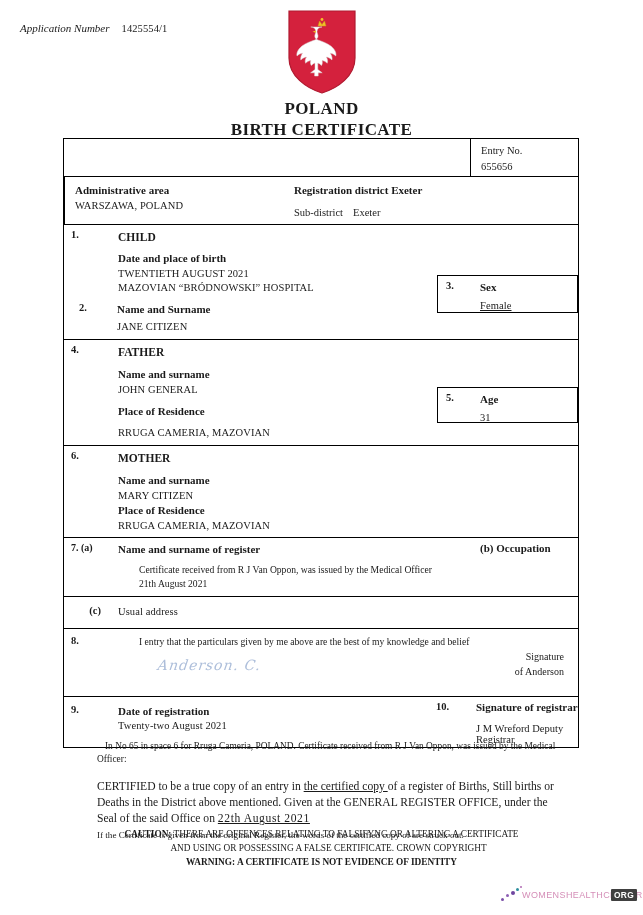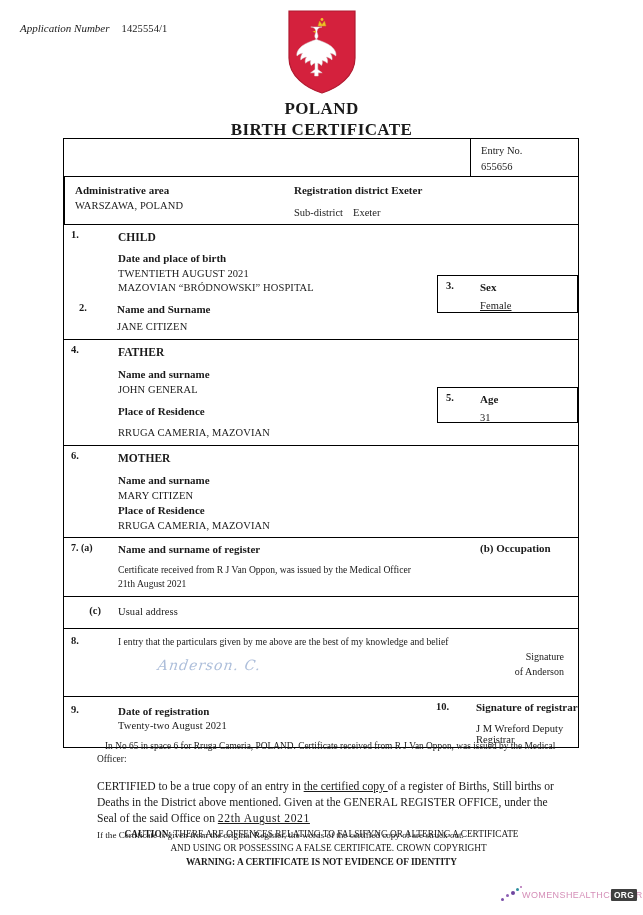--- a/index.html
+++ b/index.html
@@ -109,21 +109,21 @@
   .hd-lg {
     font-weight: bold;
     font-size: 11.5px;
     line-height: 1.5;
   }
   .val {
     font-size: 10.5px;
     line-height: 1.32;
     letter-spacing: 0.1px;
   }
-  .small-note { font-size: 9.6px; line-height: 1.42; }
+  .small-note { font-size: 9.6px; line-height: 1.42; margin-left: 21px; }
 
   
   .r-entry { height: 38px; }
   .r-entry .left { flex: 1 1 auto; }
   .r-entry .right { flex: 0 0 108px; padding: 4px 0 0 10px; }
   .r-entry .right .l1 { font-size: 10.5px; line-height: 1.5; }
   .r-entry .right .l2 { font-size: 10.5px; line-height: 1.5; }
 
   
   .r-dist { height: 48px; }

